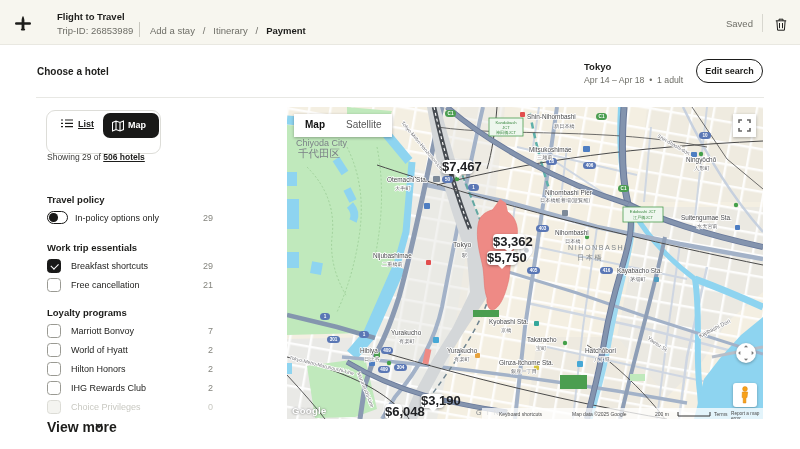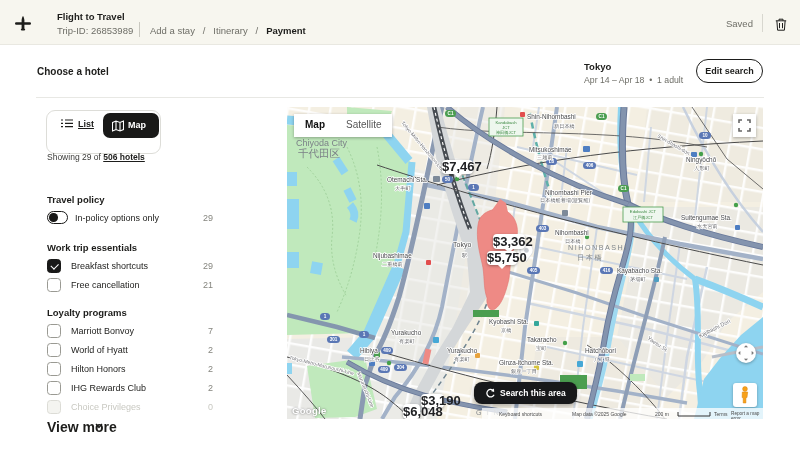--- a/index.html
+++ b/index.html
@@ -438,32 +438,25 @@
   <path d="M8.6 4.4 L10 3 L11.4 4.4 M15.6 8.6 L17 10 L15.6 11.4 M11.4 15.6 L10 17 L8.6 15.6 M4.4 11.4 L3 10 L4.4 8.6"></path>
         </g>
       </svg>
 </div>
 <div class="pegman">
   <svg width="24" height="24" viewBox="0 0 24 24">
     <circle cx="12" cy="6" r="2.4" fill="#f7a11a" stroke="#d8820a" stroke-width="0.5"></circle>
     <path d="M9.3 9 h5.4 l-0.7 5.6 h-1.1 v5.4 h-2.7 v-5.4 h-1.1 z" fill="#f7a11a" stroke="#d8820a" stroke-width="0.5"></path>
   </svg>
 </div>
-<div class="searchbtn">
-  <svg style="position:absolute;left:11px;top:5.5px" width="11" height="11" viewBox="0 0 12 12">
-    <path d="M9.9 7.3 A4.1 4.1 0 1 1 9.4 3.2" fill="none" stroke="#fff" stroke-width="1.4"></path>
-    <path d="M9.8 0.6 L10 4.4 L6.4 3.2 Z" fill="#fff"></path>
-  </svg>
-  <span>Search this area</span>
-</div>
 <div class="pin" style="left:155px; top:53px; width:31px; height:14px; line-height:14px;">$7,467</div>
 <div class="pin" style="left:206px; top:111px; width:32px; height:15px; line-height:15px;margin-top:16px;">$3,362</div>
 <div class="pin" style="left:200px; top:144px; width:30px; height:14px; line-height:14px;">$5,750</div>
 <div class="pin" style="left:134px; top:287px; width:23px; height:14px; line-height:14px;">$3,190</div>
-<div class="pin" style="left:116px; top:297px; width:17px; height:15px; line-height:15px;">$6,048</div>
+<div class="pin" style="left:98px; top:297px; width:17px; height:15px; line-height:15px;">$6,048</div>
 <div class="attr">
       <span style="position:absolute;left:17px;top:3px;">Keyboard shortcuts</span>
       <span style="position:absolute;left:90px;top:3px;">Map data ©2025 Google</span>
       <span style="position:absolute;left:173px;top:3px;">200 m</span>
       <span style="position:absolute;left:232px;top:3px;">Terms</span>
       <span style="position:absolute;left:249px;top:3px;font-size:4.7px;">Report a map error</span>
       <svg style="position:absolute;left:170px;top:2px" width="60" height="8" viewBox="0 0 60 8">
         <path d="M26 2 V6 H58 V2" fill="none" stroke="#333" stroke-width="1"></path>
       </svg>
     </div>

